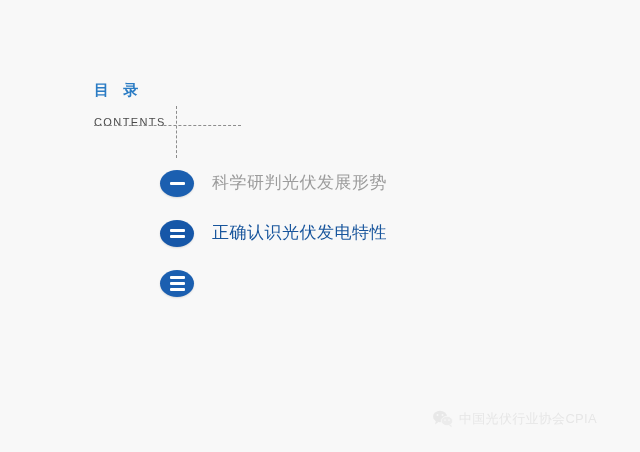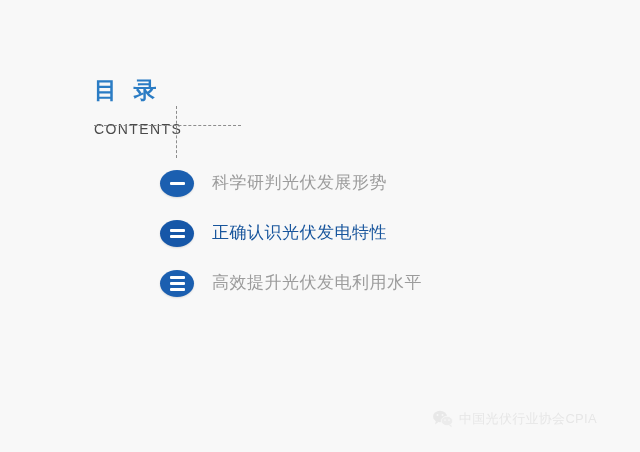--- a/index.html
+++ b/index.html
@@ -21,30 +21,30 @@
   }
 
   
   .header {
     position: absolute;
     left: 94px;
     top: 78px;
     width: 200px;
   }
   .title-cn {
-    font-size: 23px;
+    font-size: 15px;
     font-weight: bold;
     color: #2b7cc4;
     letter-spacing: 5px;
     line-height: 24px;
     white-space: nowrap;
   }
   .title-en {
-    margin-top: 20px;
-    font-size: 14px;
+    margin-top: 13px;
+    font-size: 11px;
     color: #4a4a4a;
     letter-spacing: 1.4px;
     line-height: 14px;
     white-space: nowrap;
   }
 
   
   .rule-h {
     position: absolute;
     left: 94px;
@@ -160,21 +160,20 @@
       </div>
       <div class="item-label active">正确认识光伏发电特性</div>
     </div>
 
     <div class="content-item">
       <div class="badge">
         <span class="bar"></span>
         <span class="bar"></span>
         <span class="bar"></span>
       </div>
-      <div class="item-label">高效提升光伏发电利用水平</div>
     </div>
 
   </div>
 
   <div class="watermark">
     <span class="wechat-icon">
       <svg viewBox="0 0 44 40" width="22" height="20" aria-hidden="true">
         <ellipse cx="16" cy="15" rx="14" ry="11.5" fill="#dcdcdc"></ellipse>
         <polygon points="8,23 6,31 13,26" fill="#dcdcdc"></polygon>
         <circle cx="11" cy="12" r="2" fill="#f8f8f8"></circle>

